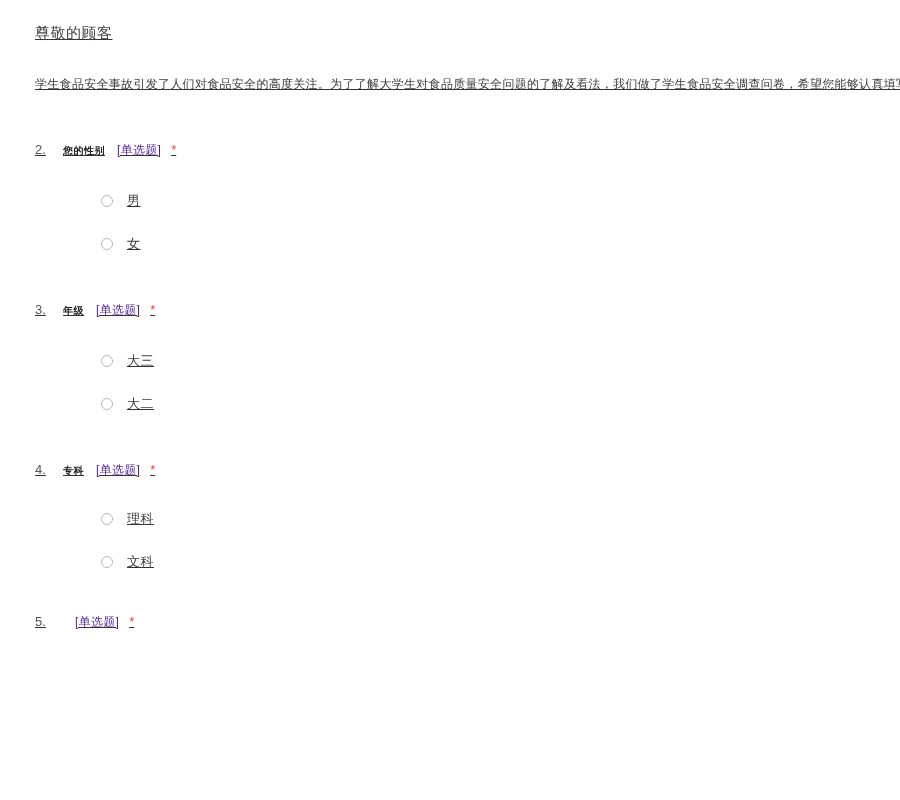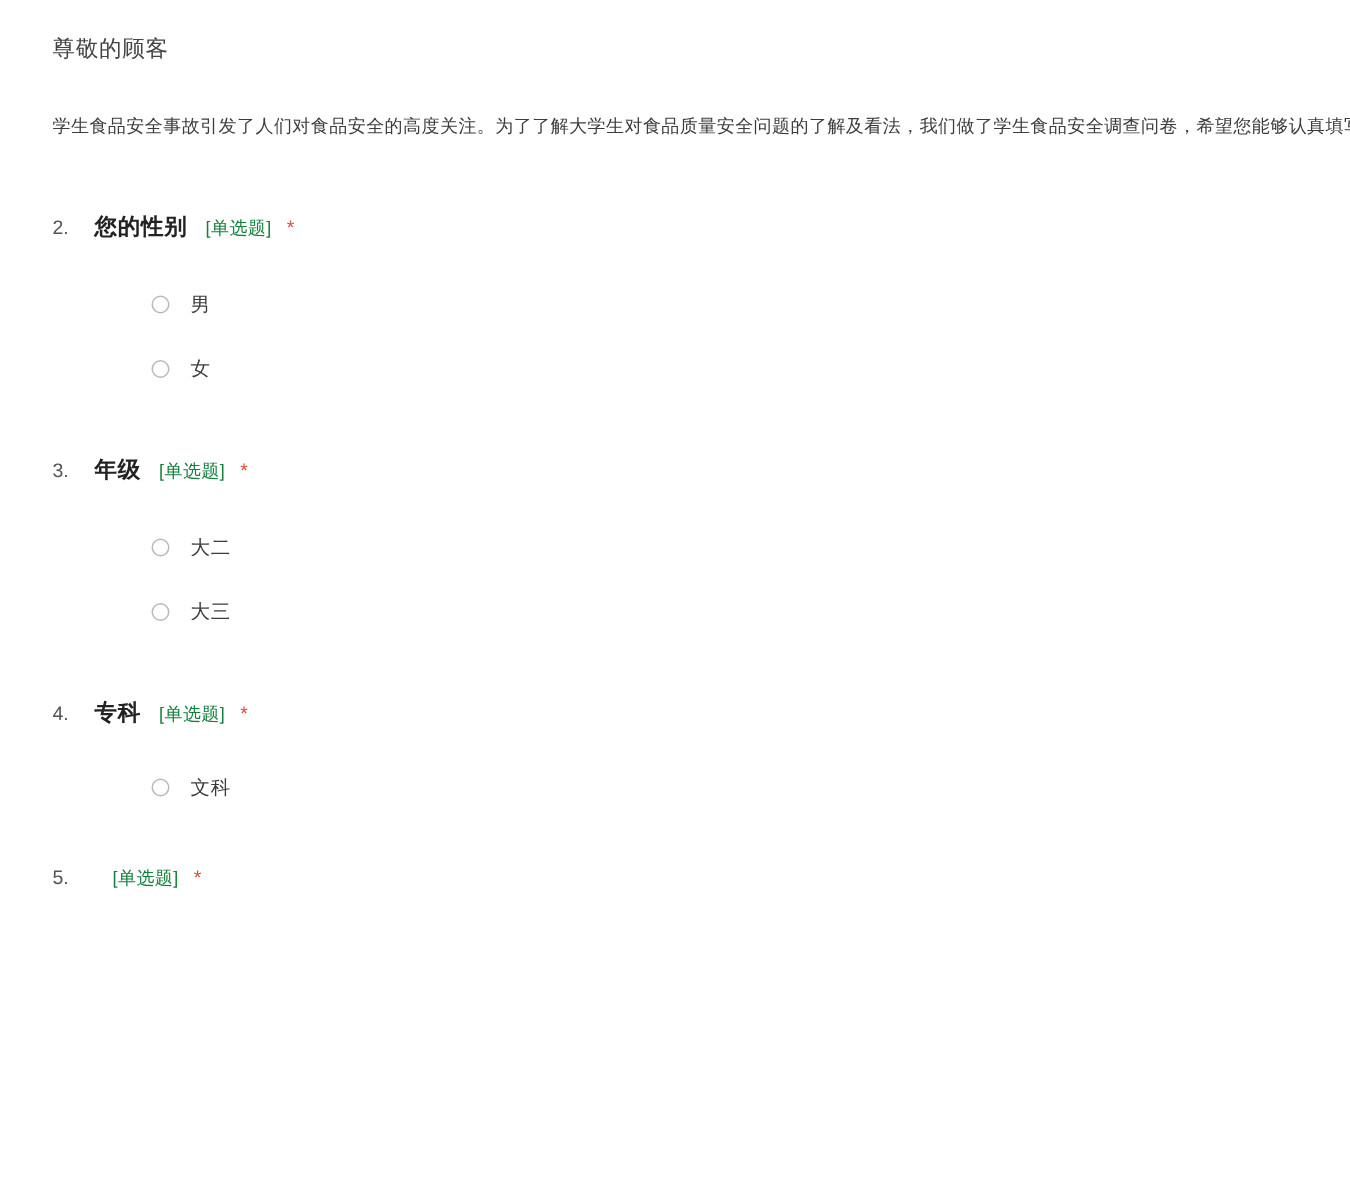--- a/index.html
+++ b/index.html
@@ -12,20 +12,21 @@
     height: 800px;
     font-family: "Liberation Sans", "DejaVu Sans", sans-serif;
     color: #333333;
     overflow: hidden;
     position: relative;
   }
   .page {
     width: 841px;
     box-sizing: border-box;
     padding: 18px 30px 0 35px;
+    text-decoration: underline;
   }
   .survey-greeting {
     font-size: 15px;
     color: #444444;
     letter-spacing: 0.5px;
     margin: 4px 0 0 0;
     line-height: 22px;
   }
   .survey-intro {
     font-size: 12px;
@@ -43,28 +44,28 @@
     align-items: baseline;
     gap: 0;
   }
   .q-index {
     width: 28px;
     font-size: 13px;
     color: #555555;
     flex: 0 0 28px;
   }
   .q-title {
-    font-size: 15px;
+    font-size: 10px;
     font-weight: bold;
     color: #222222;
     letter-spacing: 0.5px;
   }
   .q-type {
     font-size: 12px;
-    color: #15803d;
+    color: #4c1d95;
     margin-left: 12px;
     letter-spacing: 0.3px;
   }
   .q-required {
     color: #e8453c;
     font-size: 13px;
     margin-left: 10px;
     line-height: 1;
   }
   .options {
@@ -125,37 +126,41 @@
   <div class="question-block">
     <div class="question-head">
       <span class="q-index">3.</span>
       <span class="q-title">年级</span>
       <span class="q-type">[单选题]</span>
       <span class="q-required">*</span>
     </div>
     <div class="options">
       <div class="option-row">
         <span class="radio"></span>
-        <span class="option-label">大二</span>
+        <span class="option-label">大三</span>
       </div>
       <div class="option-row">
         <span class="radio"></span>
-        <span class="option-label">大三</span>
+        <span class="option-label">大二</span>
       </div>
     </div>
   </div>
 
   <div class="question-block q4">
     <div class="question-head">
       <span class="q-index">4.</span>
       <span class="q-title">专科</span>
       <span class="q-type">[单选题]</span>
       <span class="q-required">*</span>
     </div>
     <div class="options">
+      <div class="option-row">
+        <span class="radio"></span>
+        <span class="option-label">理科</span>
+      </div>
       <div class="option-row">
         <span class="radio"></span>
         <span class="option-label">文科</span>
       </div>
     </div>
   </div>
 
   <div class="question-block" style="margin-top:42px;">
     <div class="question-head">
       <span class="q-index">5.</span>

